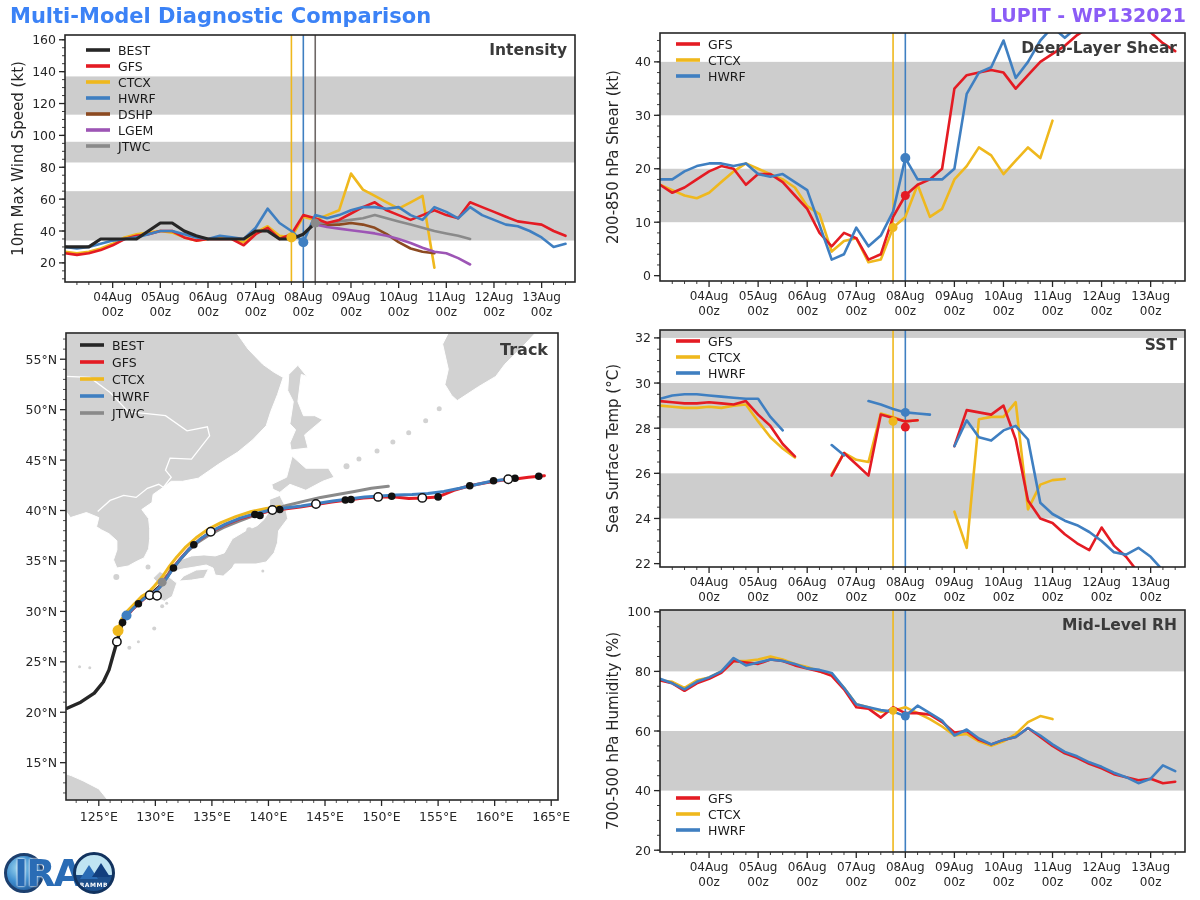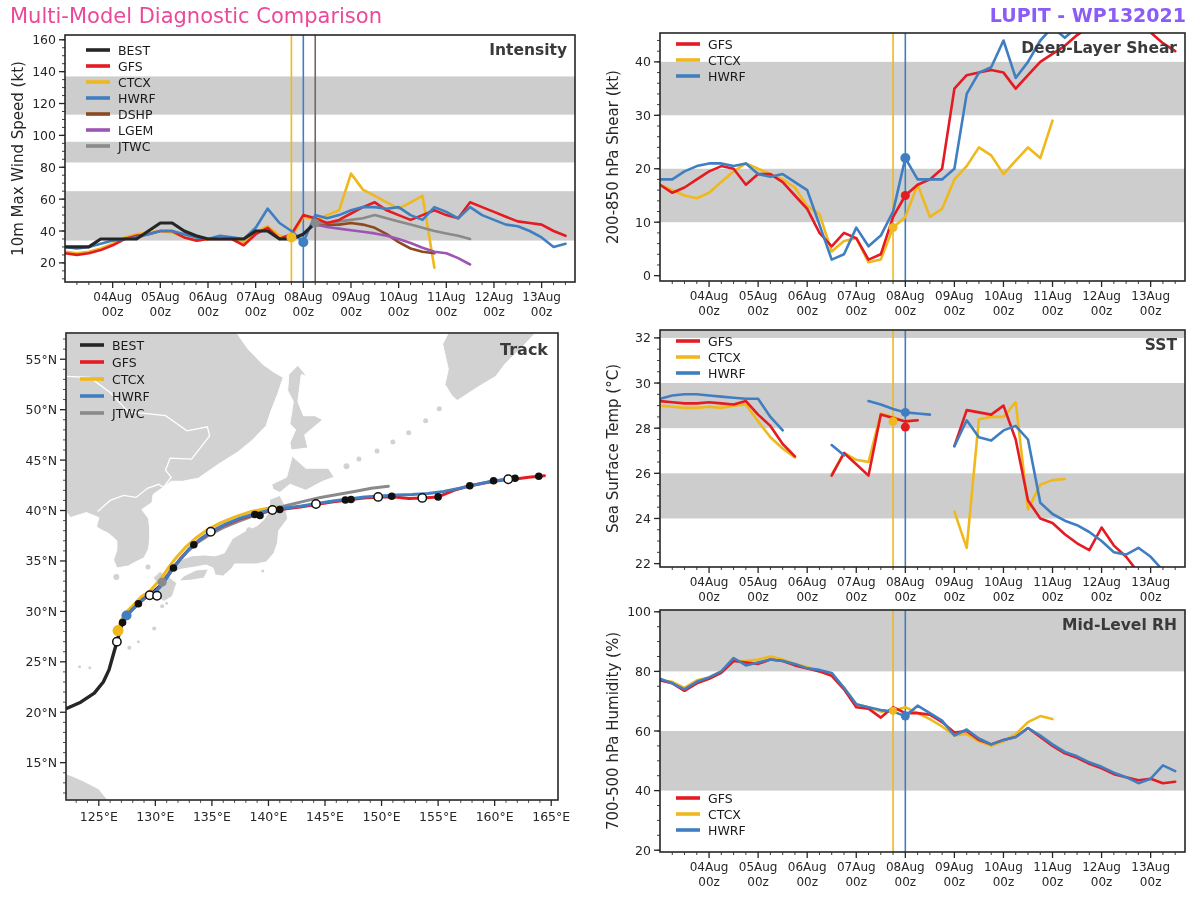--- a/index.html
+++ b/index.html
@@ -1,18 +1,18 @@
 <!DOCTYPE html>
 <html><head>
 <meta charset="utf-8">
 <style>
   html,body{margin:0;padding:0;background:#ffffff;}
   .fig{position:relative;width:1200px;height:900px;background:#fff;
        font-family:"DejaVu Sans","Liberation Sans",sans-serif;overflow:hidden;}
-  .main-title{position:absolute;left:10px;top:4px;font-size:21px;font-weight:normal;color:#ec4899;}
+  .main-title{position:absolute;left:10px;top:4px;font-size:21px;font-weight:bold;color:#3b82f6;}
   .storm-title{position:absolute;right:14px;top:4px;font-size:19px;font-weight:bold;color:#8b5cf6;}
   #figsvg{position:absolute;left:0;top:0;}
   .logo{position:absolute;left:4px;top:848px;display:flex;align-items:center;height:50px;}
   .logo-globe{width:40px;height:40px;border-radius:50%;
     background:radial-gradient(circle at 35% 35%,#9fd8f0 0%,#3f8fd0 45%,#123f7e 100%);
     border:3px solid #1c3f6e;box-sizing:border-box;}
   .logo-text{font-size:38px;font-weight:800;color:#2a6cb5;letter-spacing:-2px;
     margin-left:-30px;text-shadow:0 0 2px #fff,0 0 2px #fff;font-style:normal;line-height:40px;}
   .logo-badge{position:relative;width:42px;height:42px;border-radius:50%;
     background:linear-gradient(#bfe4f2 0 55%,#1d4f8c 55% 100%);
@@ -727,13 +727,22 @@
         <line x1="80" y1="379" x2="104" y2="379" stroke="#efb81d" stroke-width="3.6"></line>
         <text x="112" y="383.5" font-family="&quot;DejaVu Sans&quot;,&quot;Liberation Sans&quot;,sans-serif" fill="#1a1a1a" font-size="12.5px">CTCX</text>
         <line x1="80" y1="396" x2="104" y2="396" stroke="#3f7fc1" stroke-width="3.6"></line>
         <text x="112" y="400.5" font-family="&quot;DejaVu Sans&quot;,&quot;Liberation Sans&quot;,sans-serif" fill="#1a1a1a" font-size="12.5px">HWRF</text>
         <line x1="80" y1="413" x2="104" y2="413" stroke="#8a8a8a" stroke-width="3.6"></line>
         <text x="112" y="417.5" font-family="&quot;DejaVu Sans&quot;,&quot;Liberation Sans&quot;,sans-serif" fill="#1a1a1a" font-size="12.5px">JTWC</text>
       </g>
     </svg>
   <div class="main-title">Multi-Model Diagnostic Comparison</div>
   <div class="storm-title">LUPIT - WP132021</div>
+  <div class="logo">
+    <div class="logo-globe"></div>
+    <span class="logo-text">IRA</span>
+    <div class="logo-badge">
+      <div class="mtn"></div>
+      <div class="mtn mtn2"></div>
+      <div class="badge-label">RAMMB</div>
+    </div>
+  </div>
 </div>
 
 </body></html>

